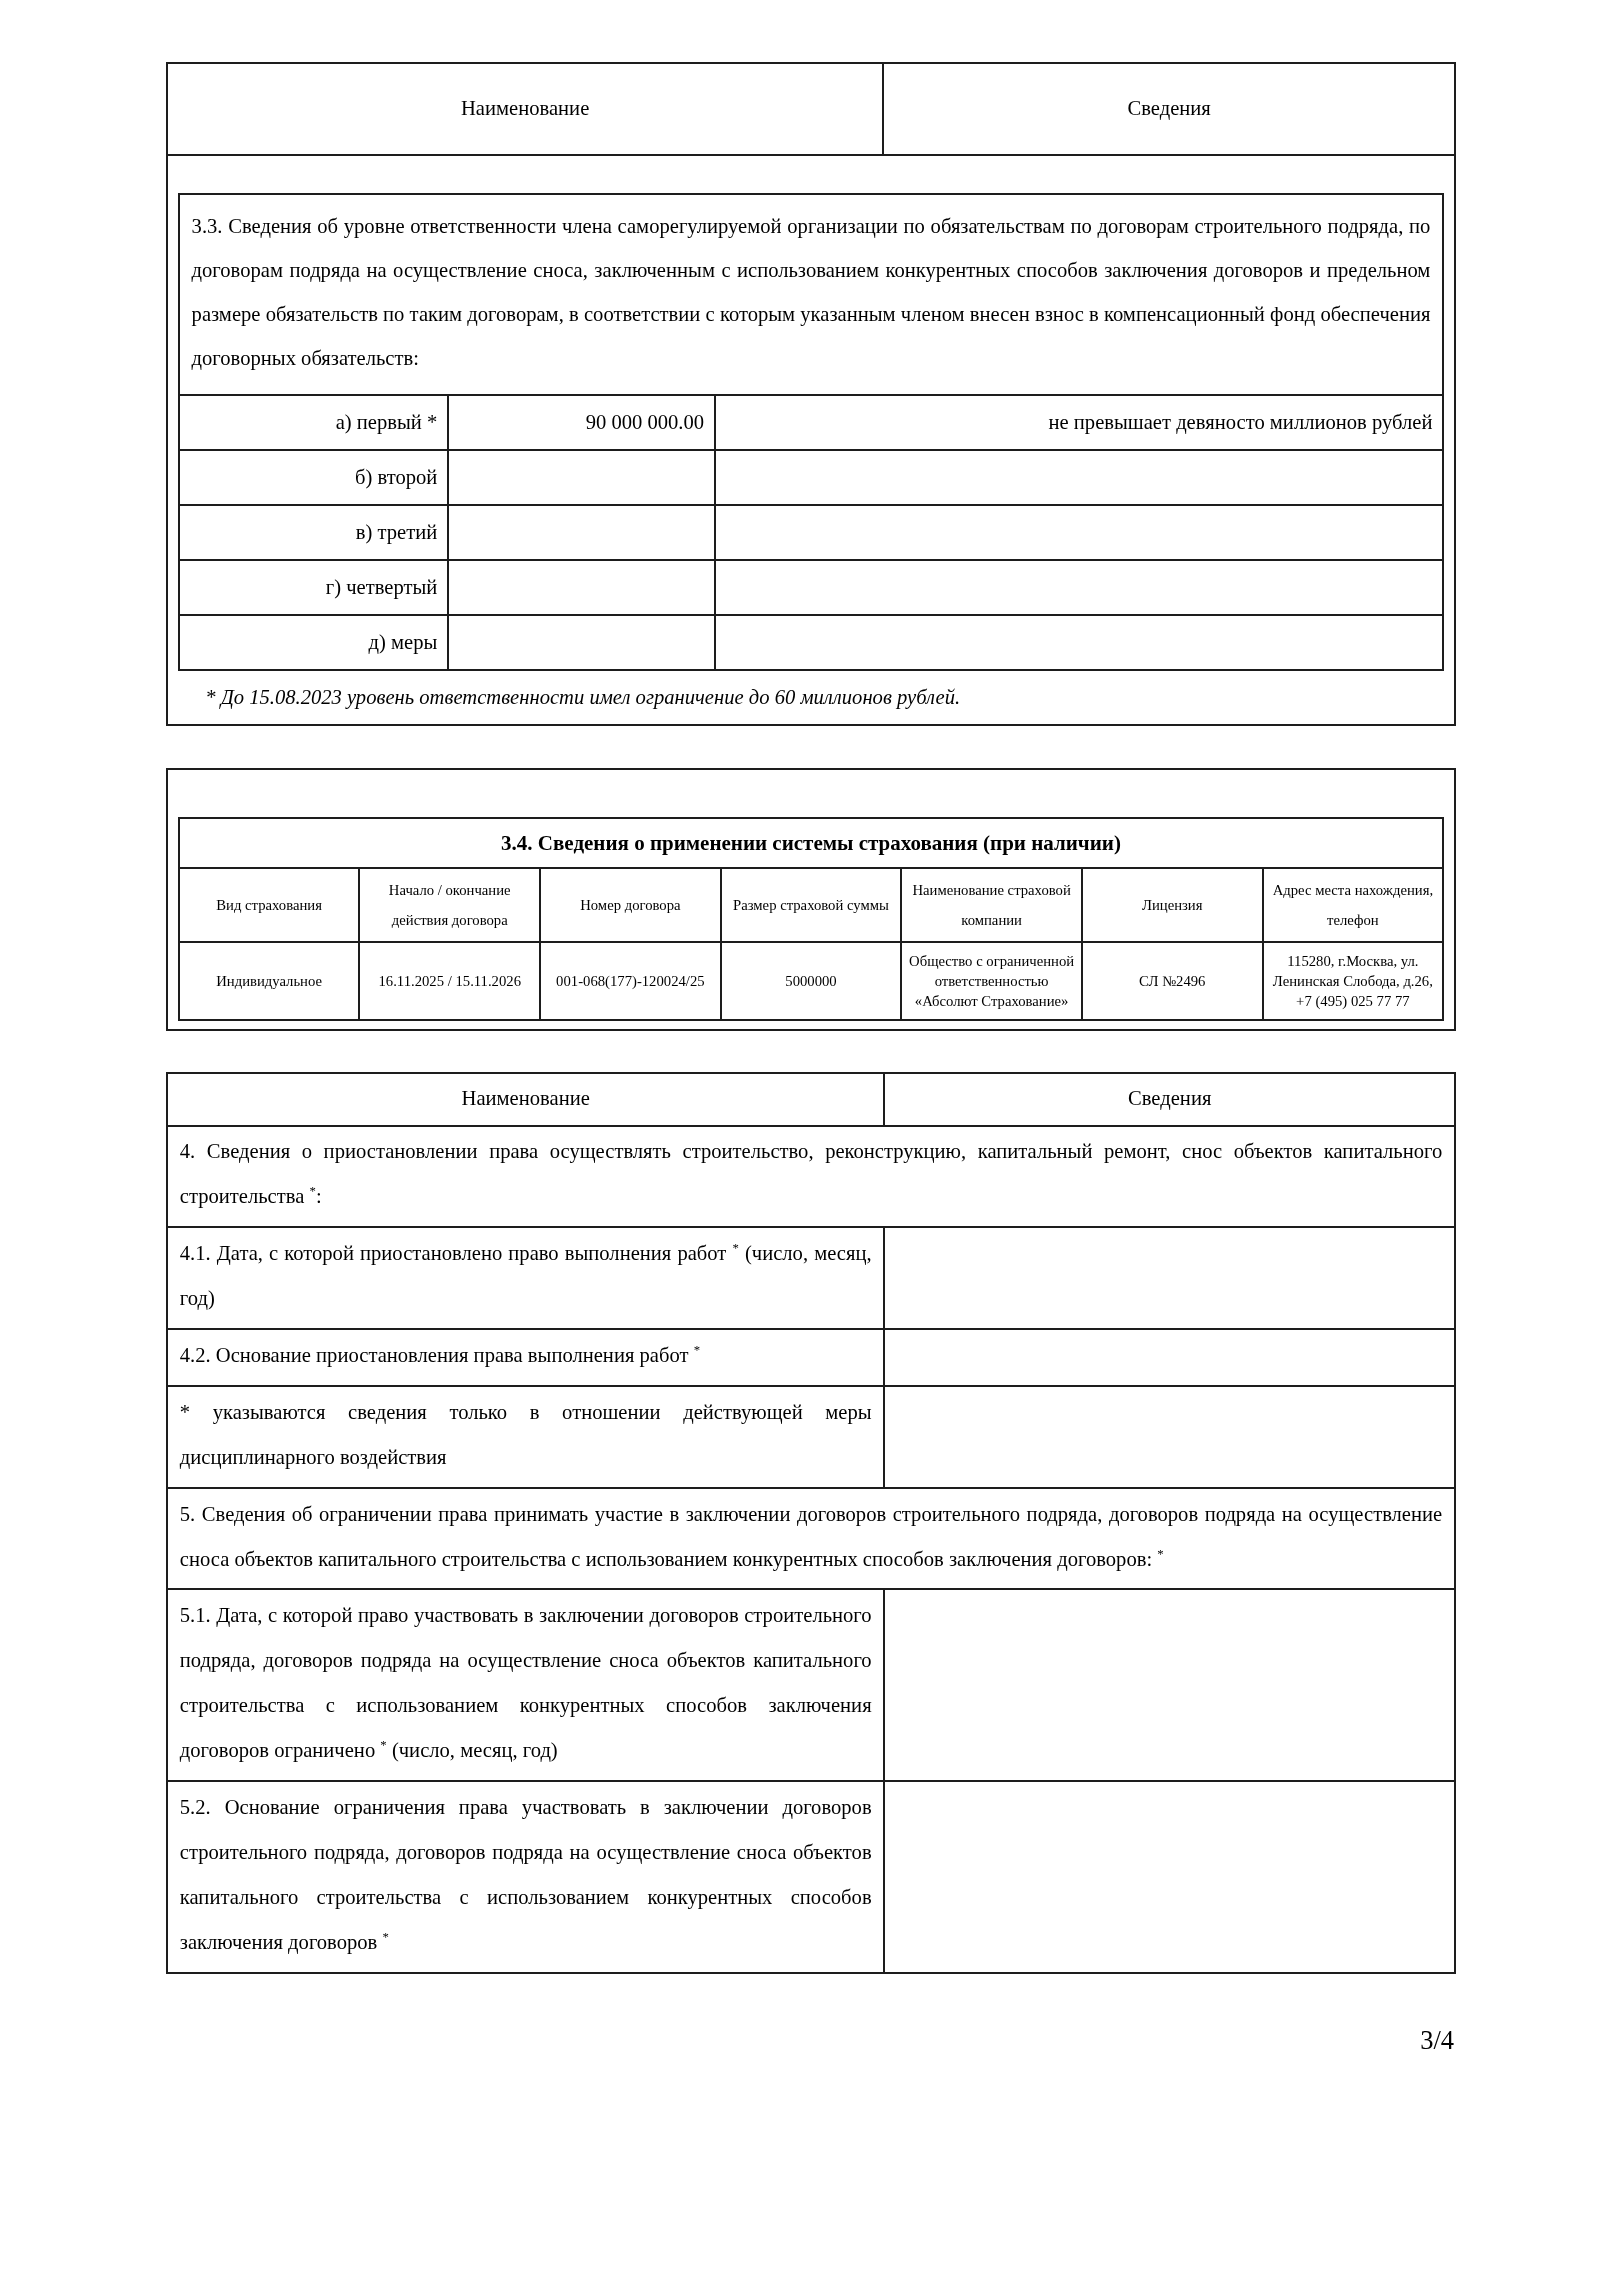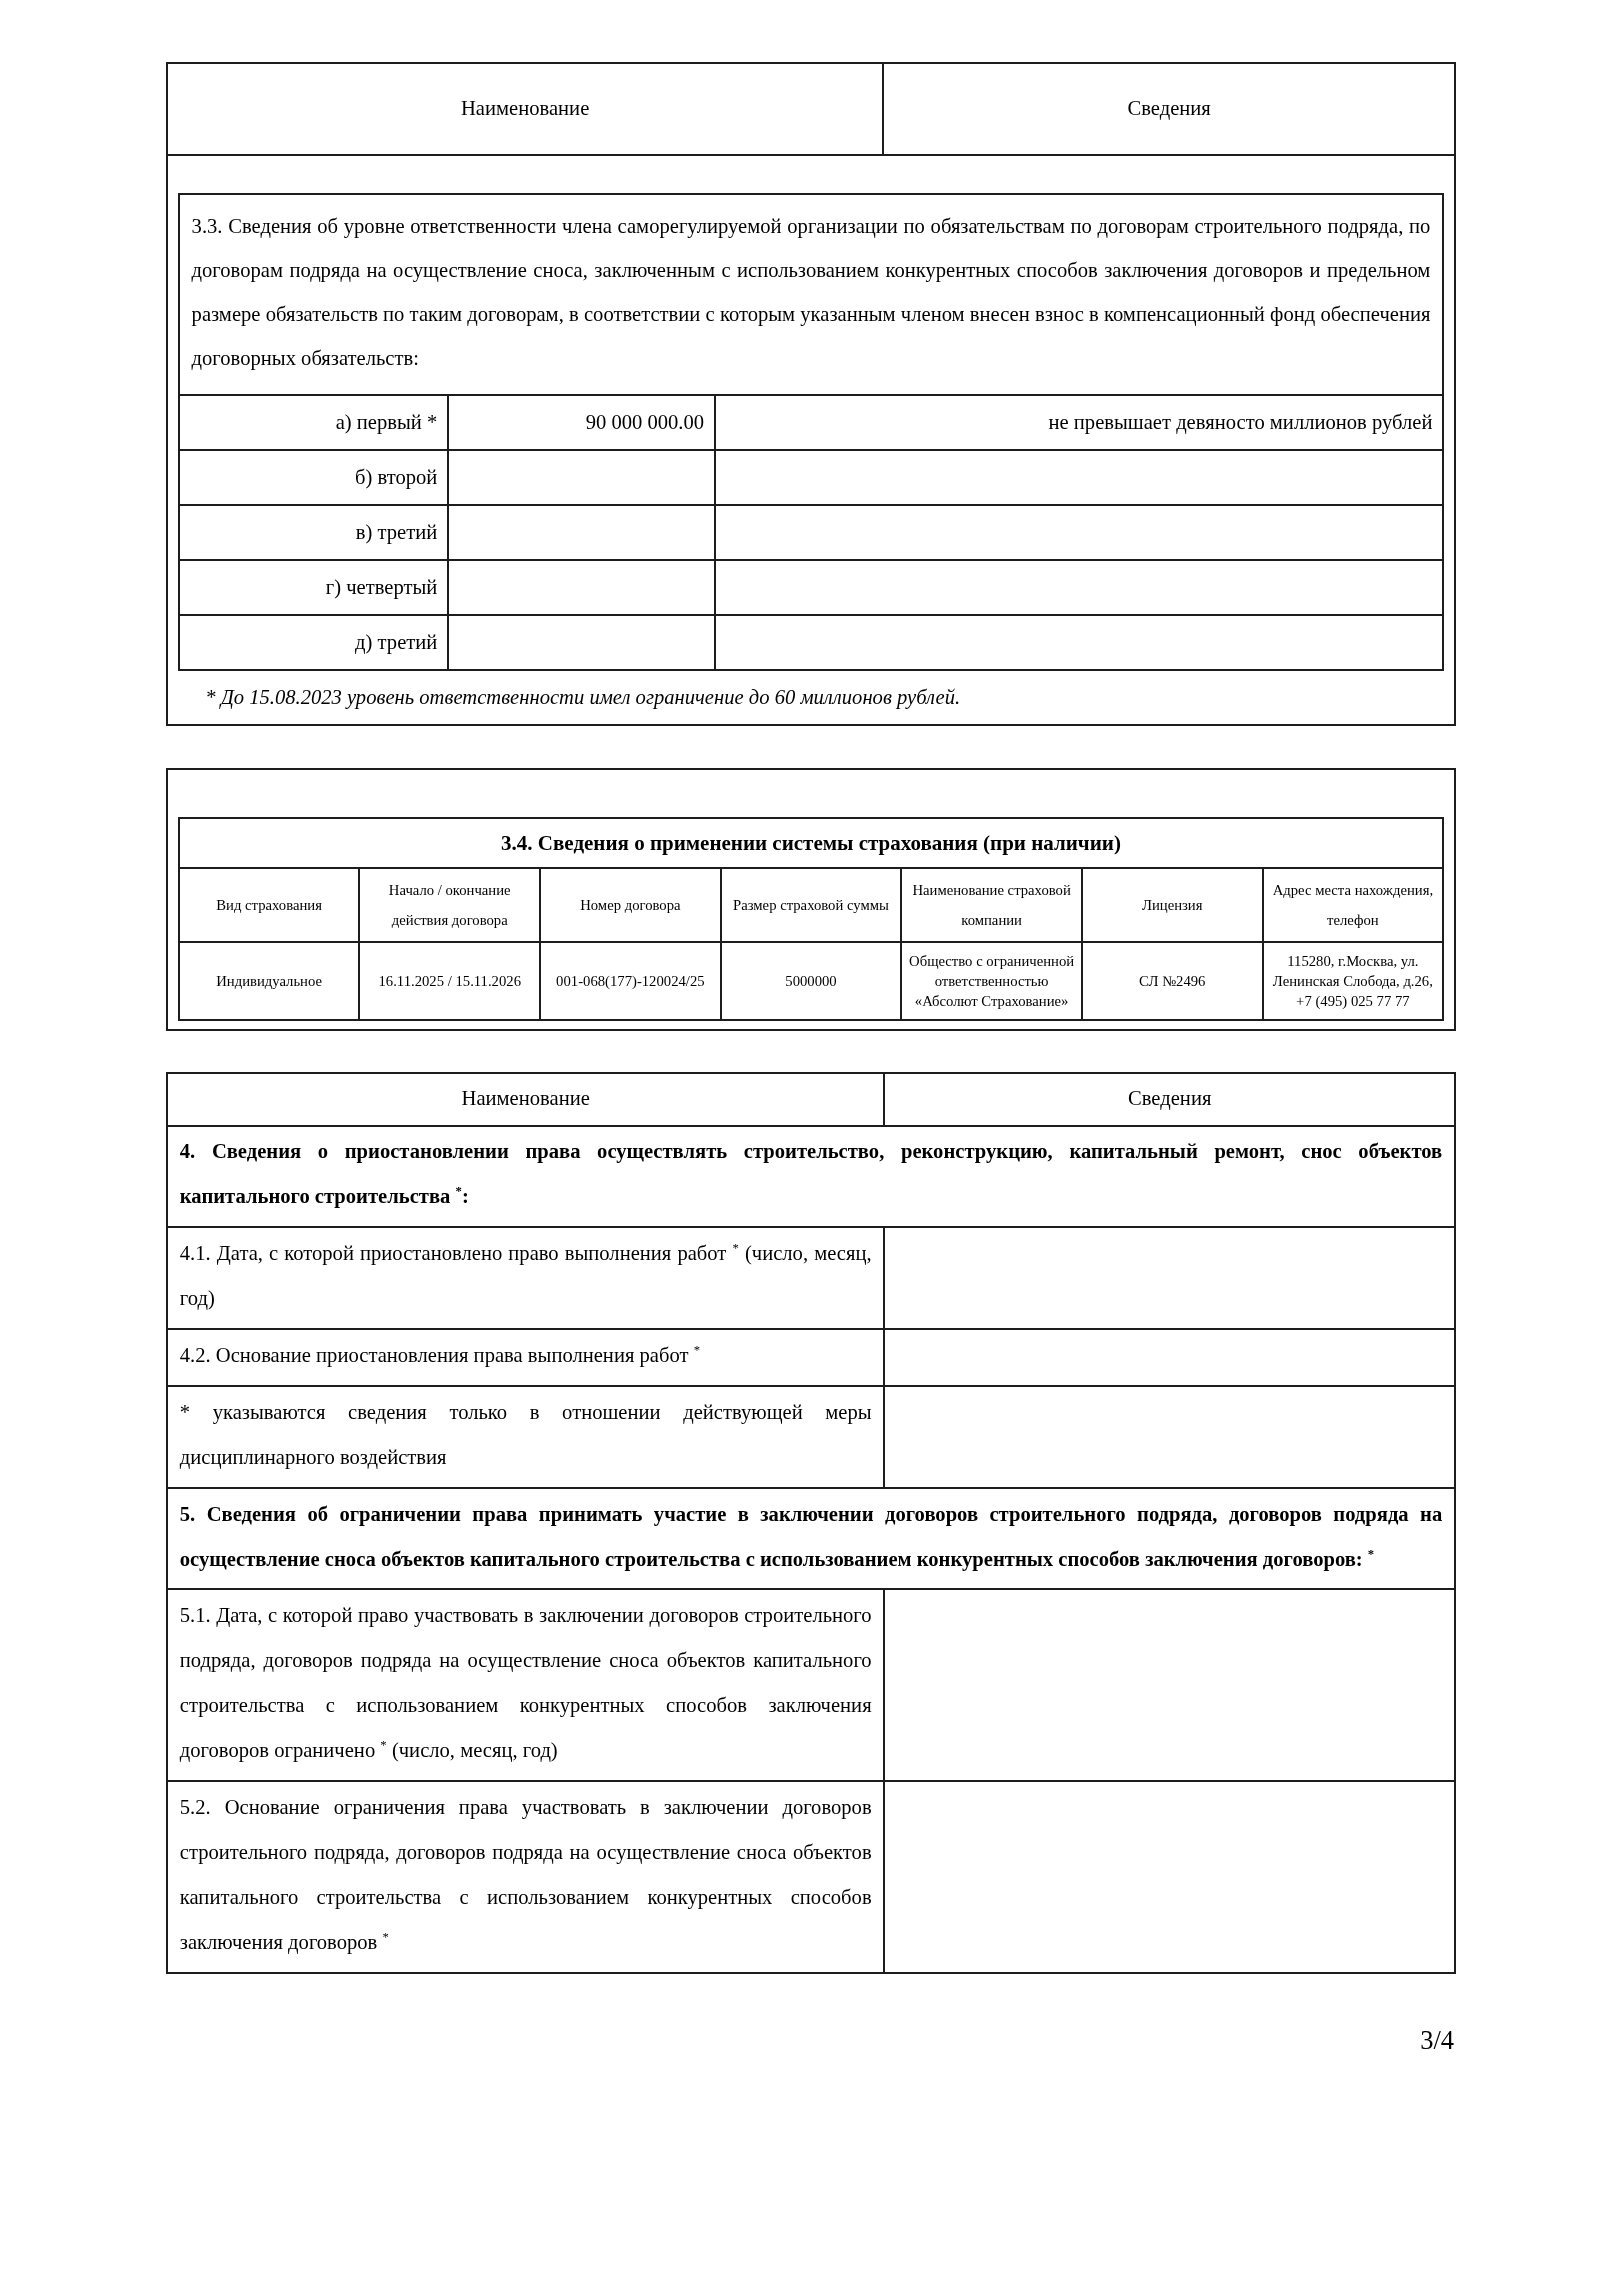--- a/index.html
+++ b/index.html
@@ -124,21 +124,21 @@
     text-align: center;
     padding: 13.7px 7.8px;
     line-height: 23.5px;
     vertical-align: middle;
   }
   table.t3 td.label-cell {
     text-align: justify;
     line-height: 45px;
     padding: 2.9px 11.8px 6.9px 11.8px;
   }
-  table.t3 td.bold-cell { font-weight: bold; }
+  table.t3 td.bold-cell { font-weight: normal; }
   table.t3 td.value-cell { }
   .t3-left { width: 55.7%; }
   sup {
     font-size: 0.62em;
     vertical-align: super;
     line-height: 0;
   }
   .page-num {
     text-align: right;
     font-size: 26.5px;
@@ -181,21 +181,21 @@
           <td>в) третий</td>
           <td></td>
           <td></td>
         </tr>
         <tr class="level-row">
           <td>г) четвертый</td>
           <td></td>
           <td></td>
         </tr>
         <tr class="level-row">
-          <td>д) третий</td>
+          <td>д) меры</td>
           <td></td>
           <td></td>
         </tr>
       </tbody>
         </table>
       <div class="footnote">* До 15.08.2023 уровень ответственности имел ограничение до 60 миллионов рублей.</div>
     </div>
   </div>
 
   <div class="box box2">

